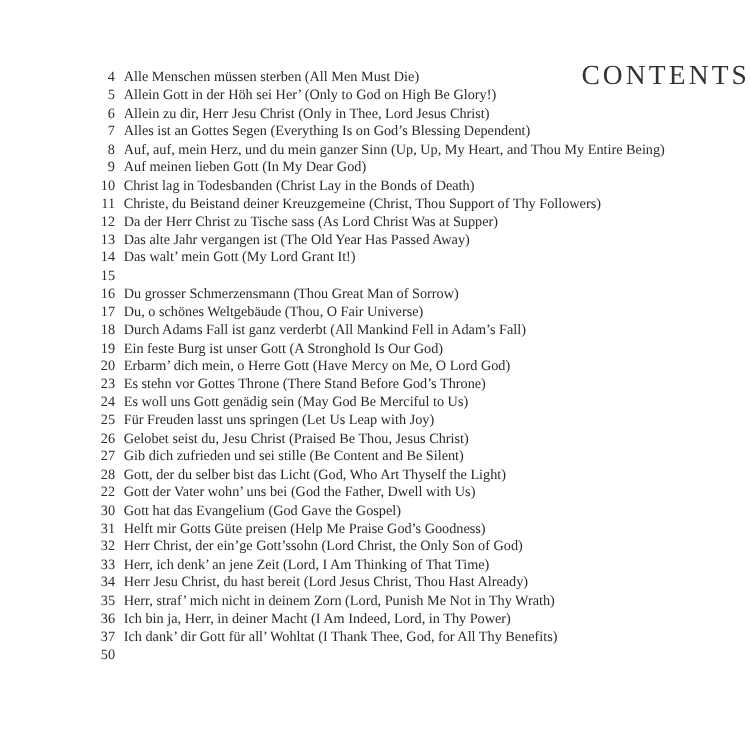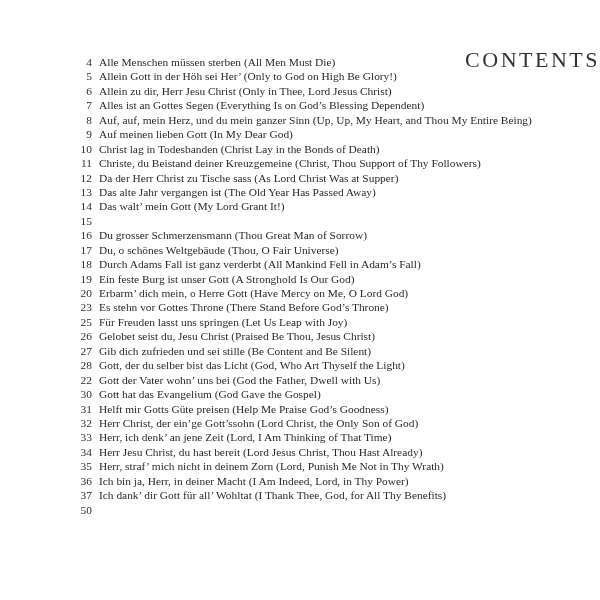--- a/index.html
+++ b/index.html
@@ -89,20 +89,24 @@
   </li>
       <li class="row">
     <span class="num">20</span>
     <span class="entry">Erbarm’ dich mein, o Herre Gott (Have Mercy on Me, O Lord God)</span>
   </li>
       <li class="row">
     <span class="num">23</span>
     <span class="entry">Es stehn vor Gottes Throne (There Stand Before God’s Throne)</span>
   </li>
       <li class="row">
+    <span class="num">24</span>
+    <span class="entry">Es woll uns Gott genädig sein (May God Be Merciful to Us)</span>
+  </li>
+      <li class="row">
     <span class="num">25</span>
     <span class="entry">Für Freuden lasst uns springen (Let Us Leap with Joy)</span>
   </li>
       <li class="row">
     <span class="num">26</span>
     <span class="entry">Gelobet seist du, Jesu Christ (Praised Be Thou, Jesus Christ)</span>
   </li>
       <li class="row">
     <span class="num">27</span>
     <span class="entry">Gib dich zufrieden und sei stille (Be Content and Be Silent)</span>

